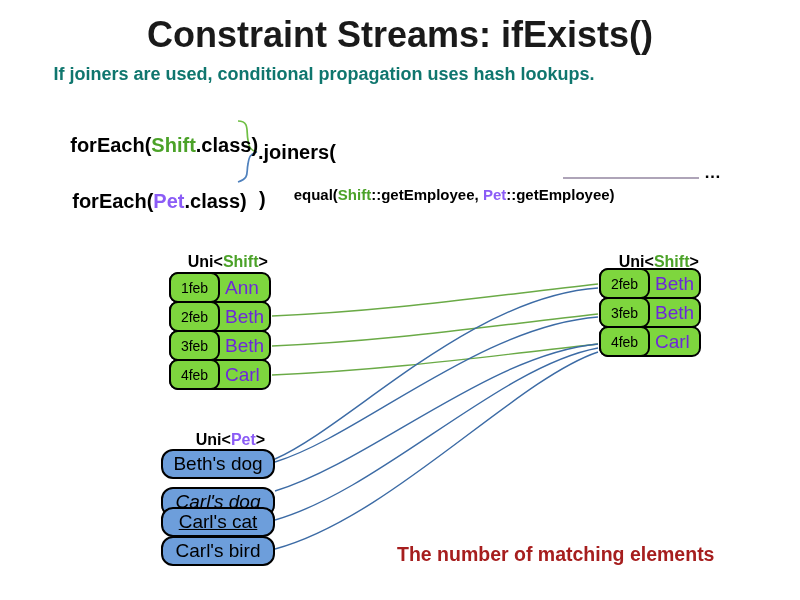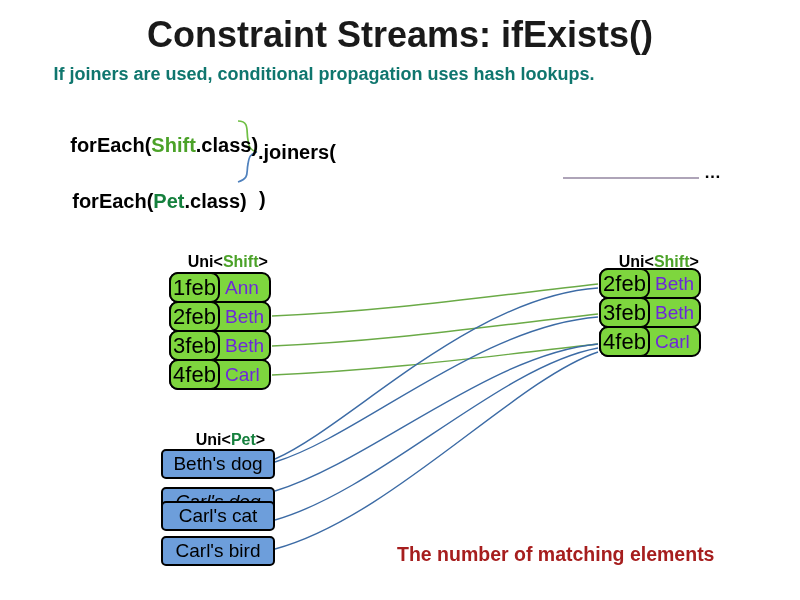--- a/index.html
+++ b/index.html
@@ -21,21 +21,21 @@
   }
   .subtitle {
     top: 64px; left: 0; width: 648px;
     text-align: center;
     font-size: 18px;
     color: #0f766e;
   }
   .code-lg { font-size: 20px; }
   .code-sm { font-size: 15px; }
   .tgreen { color: #4ba228; }
-  .tblue  { color: #15803d; }
+  .tblue  { color: #8b5cf6; }
   .torange{ color: #6d28d9; }
   .uni-label { font-size: 16px; }
   .overlay { position: absolute; left: 0; top: 0; pointer-events: none; }
   .overlay path, .overlay line { fill: none; }
   .gline { stroke: #6aaa46; stroke-width: 1.4; }
   .bline { stroke: #3c6ba5; stroke-width: 1.4; }
   .brace-green { stroke: #6fbf44; stroke-width: 1.7; }
   .brace-blue  { stroke: #4f81bd; stroke-width: 1.7; }
   .purple-line { stroke: #5e4a72; stroke-width: 1.2; }
 
@@ -50,35 +50,35 @@
   }
   .date-box {
     position: absolute;
     left: -2px; top: -2px;
     width: 51px; height: 31px;
     background: #7ed63e;
     border: 2px solid #000;
     border-radius: 9px;
     box-sizing: border-box;
     display: flex; align-items: center; justify-content: center;
-    font-size: 22px; color: #000;
+    font-size: 14px; color: #000;
   }
   .emp-name {
     position: absolute;
     left: 54px; top: 0;
     height: 27px; line-height: 27px;
     font-size: 19px;
   }
   .pet-table { position: absolute; }
   .pet-row {
     position: absolute;
     width: 114px; height: 30px;
     background: #6d9edb;
     border: 2px solid #000;
-    border-radius: 5px;
+    border-radius: 12px;
     box-sizing: border-box;
     display: flex; align-items: center; justify-content: center;
     font-size: 19px; color: #000;
   }
   .note {
     font-size: 19.5px;
     line-height: 29px;
     color: #a61e1e;
     white-space: pre;
   }
@@ -109,20 +109,23 @@
     <path class="bline" d="M 275 549 C 390 518, 515 380, 598 352"></path>
   </svg>
 
   <div class="abs code-lg" style="left:48px; top:111px;">
     <span>forEach(</span><span class="tgreen">Shift</span><span>.class)</span>
   </div>
   <div class="abs code-lg" style="left:50px; top:167px;">
     <span>forEach(</span><span class="tblue">Pet</span><span>.class)</span>
   </div>
   <div class="abs code-lg" style="left:258px; top:141px;">.joiners(</div>
+  <div class="abs code-sm" style="left:277px; top:169px;">
+    <span>equal(</span><span class="tgreen">Shift</span><span>::getEmployee, </span><span class="tblue">Pet</span><span>::getEmployee)</span>
+  </div>
   <div class="abs code-lg" style="left:259px; top:188px;">)</div>
   <div class="abs" style="left:704px; top:163px; font-size:17px;">…</div>
 
   <div class="abs uni-label" style="left:170px; top:235px;">
     <span>Uni&lt;</span><span class="tgreen">Shift</span><span>&gt;</span>
   </div>
   <div class="abs uni-label" style="left:601px; top:235px;">
     <span>Uni&lt;</span><span class="tgreen">Shift</span><span>&gt;</span>
   </div>
   <div class="abs uni-label" style="left:178px; top:413px;">
@@ -159,21 +162,21 @@
     </div>
     <div class="shift-row" style="top:58px;">
       <span class="date-box">4feb</span>
       <span class="emp-name torange">Carl</span>
     </div>
   </div>
 
   <div class="pet-table" style="left:161px; top:449px;">
     <div class="pet-row" style="top:0;">Beth's dog</div>
     <div class="pet-row" style="top:38px;font-style:italic;">Carl's dog</div>
-    <div class="pet-row" style="top:52px;">Carl's cat</div>
+    <div class="pet-row" style="top:58px;text-decoration:underline;">Carl's cat</div>
     <div class="pet-row" style="top:87px;">Carl's bird</div>
   </div>
 
   <div class="abs note" style="left:397px; top:482px;">
     <div>The number of matching elements</div>
     
   </div>
 
 </div>
 

